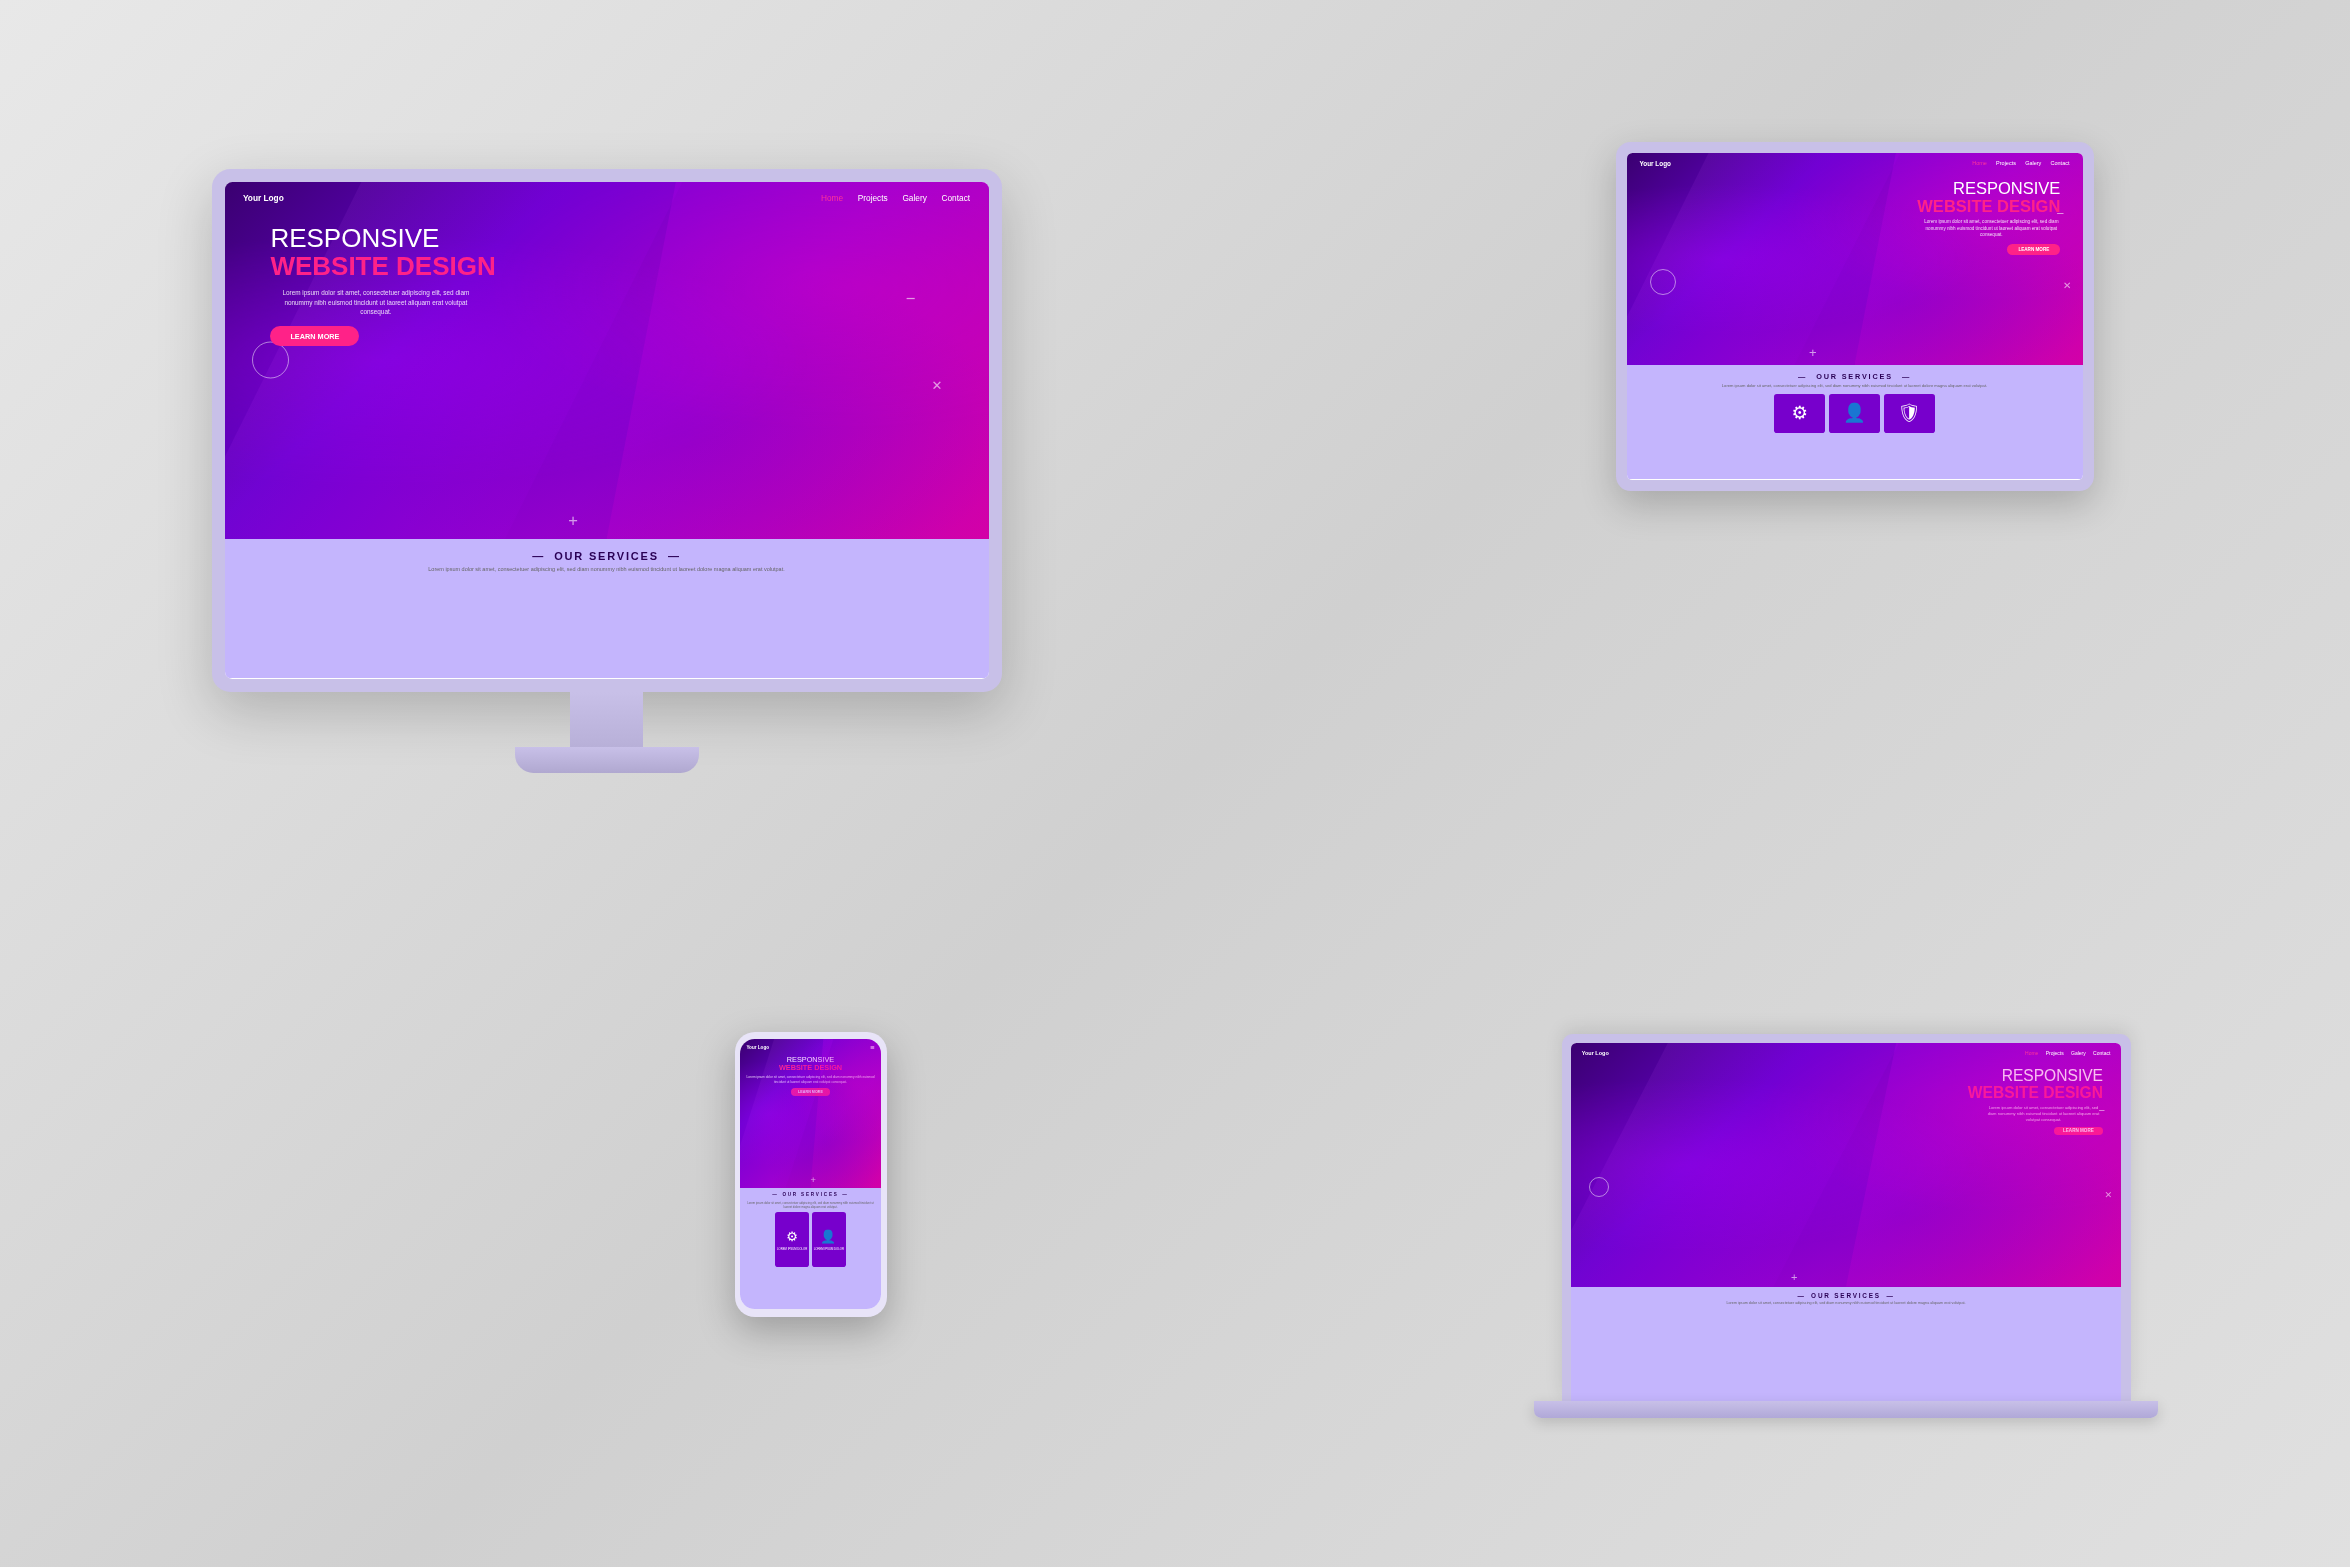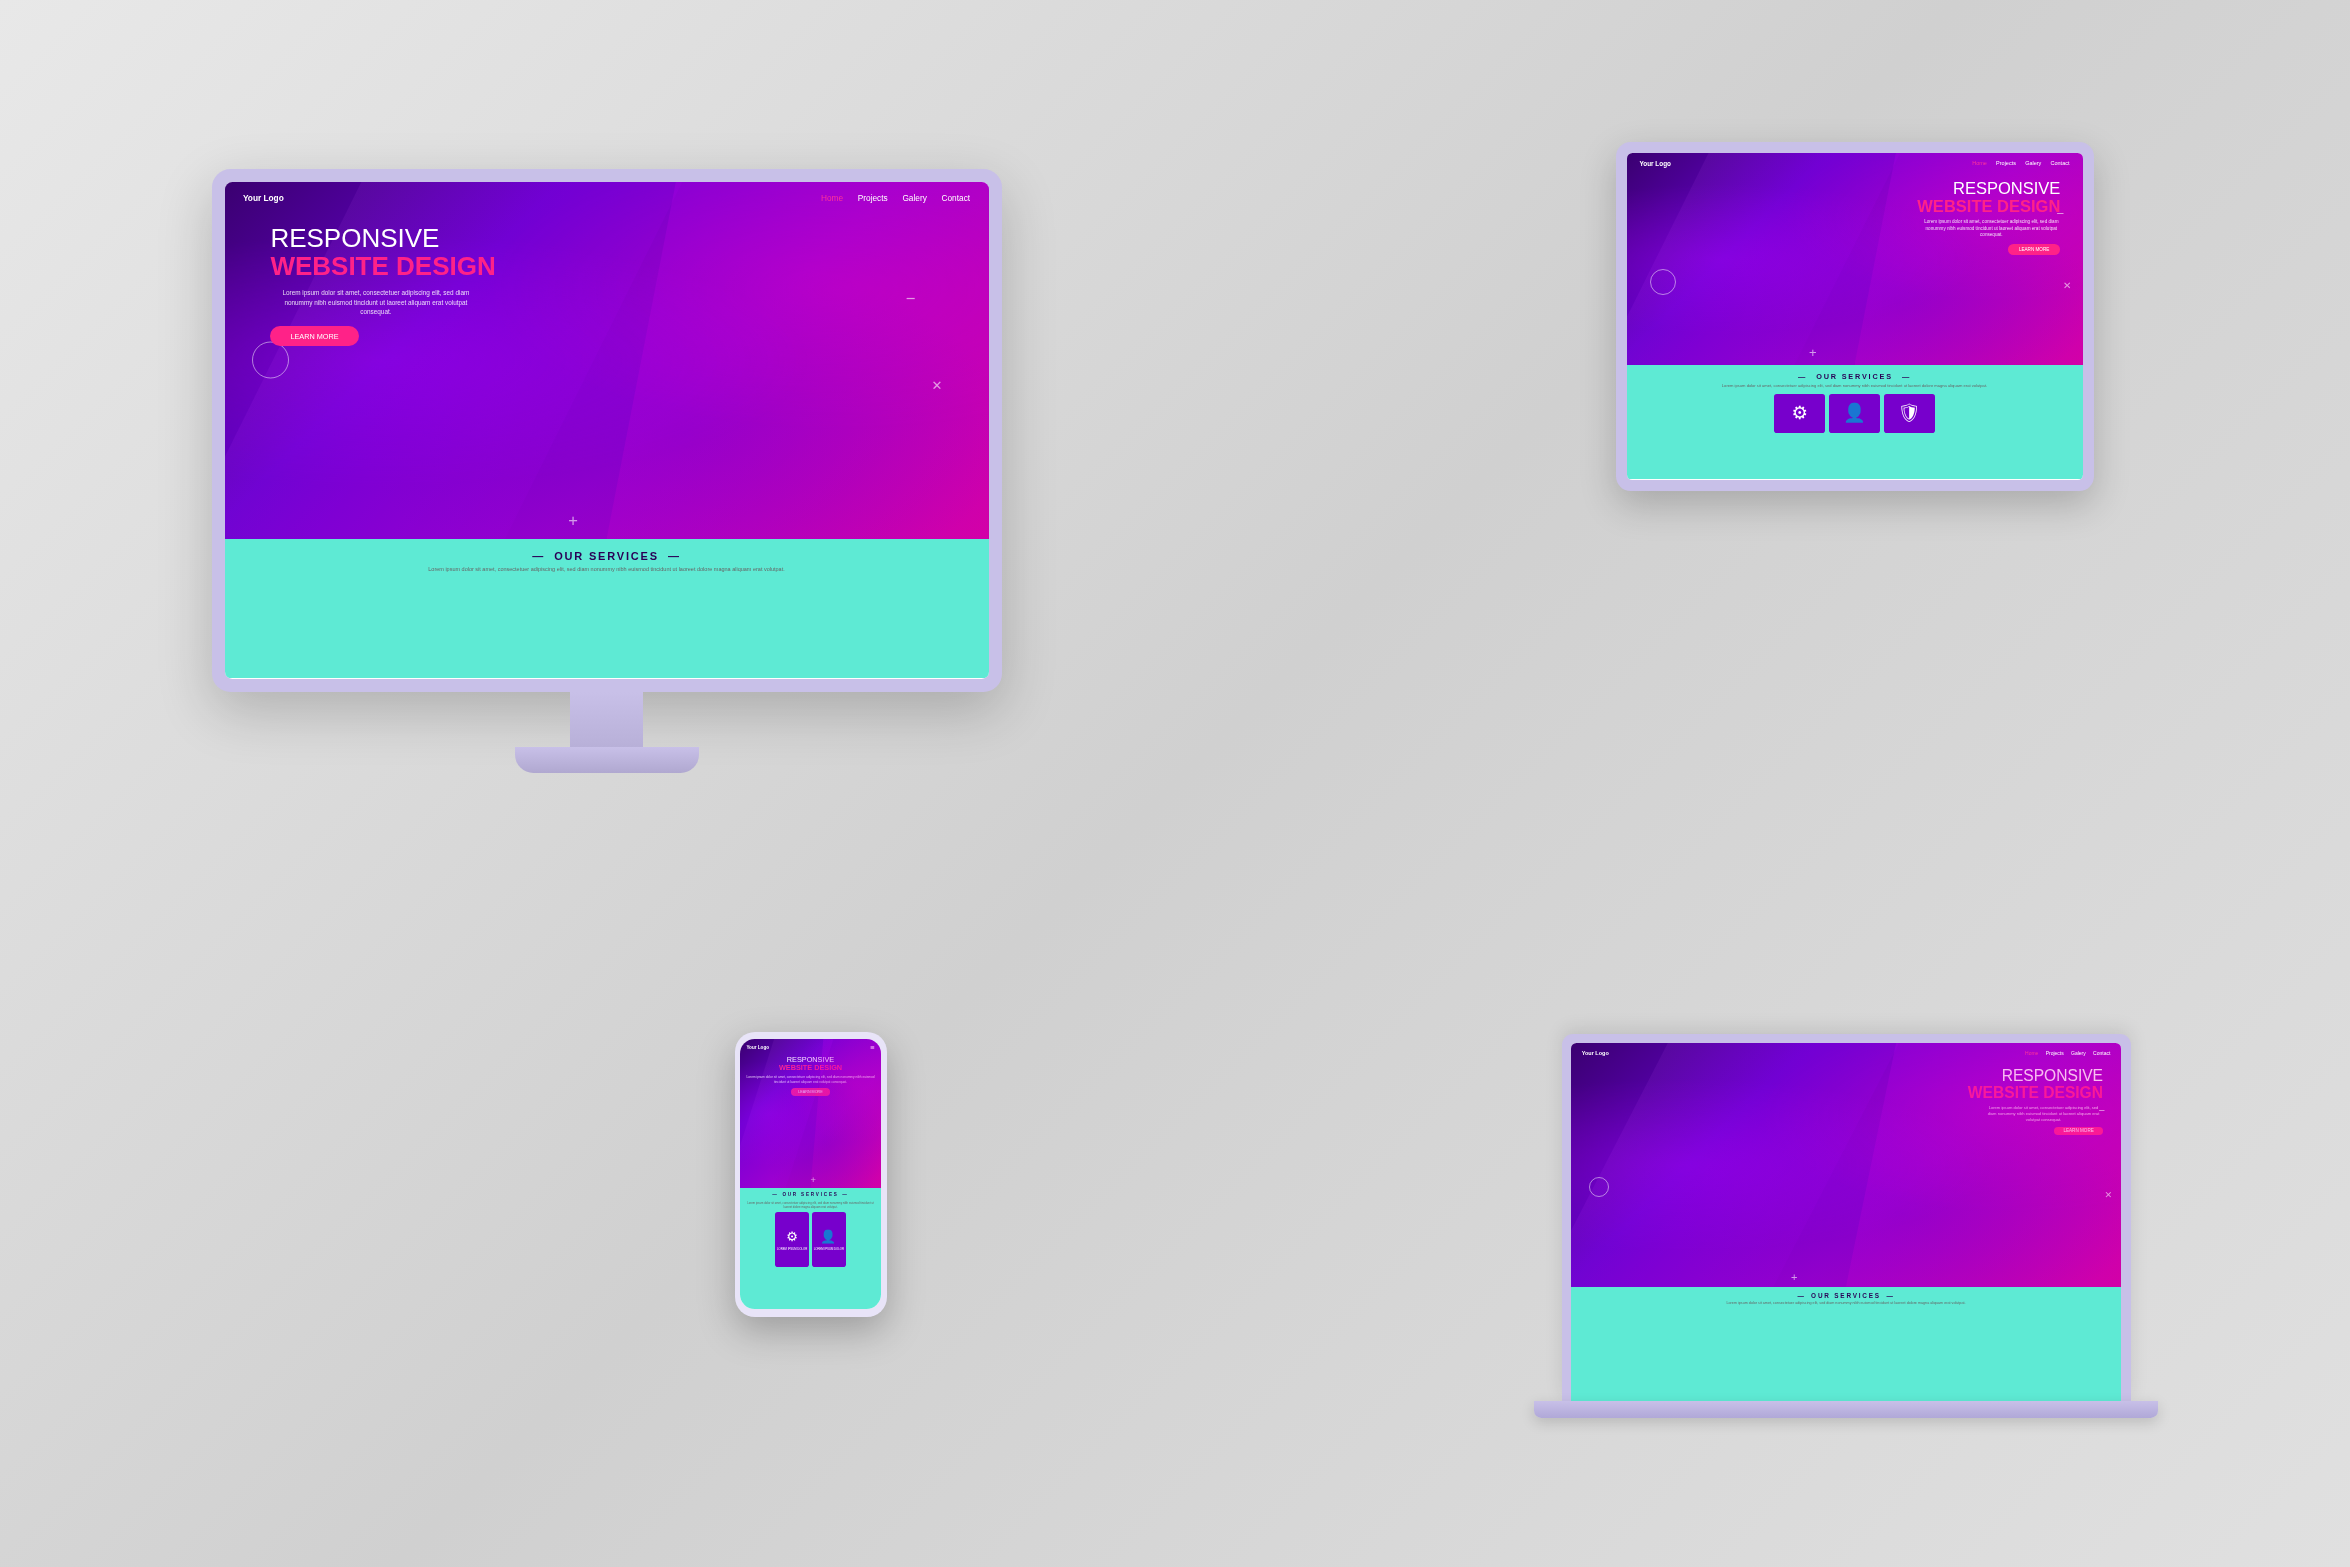--- a/index.html
+++ b/index.html
@@ -122,39 +122,39 @@
     .hero-desc {
       color: rgba(255,255,255,0.85);
       line-height: 1.5;
     }
 
     .learn-more-btn {
       background: #ff2288;
       color: white;
       border: none;
       border-radius: 46px;
-      font-weight: 400;
+      font-weight: 700;
       cursor: pointer;
       display: inline-block;
     }
 
     .circle-outline {
       position: absolute;
       border: 1.8px solid rgba(255,255,255,0.5);
       border-radius: 50%;
     }
 
     .minus-sign, .plus-sign, .x-sign {
       position: absolute;
       color: rgba(255,255,255,0.6);
       font-weight: 300;
     }
 
     .services-section {
-      background: #5eead4;
+      background: #c4b5fd;
       display: flex;
       flex-direction: column;
       align-items: center;
     }
 
     .services-title {
       color: #2a0055;
       font-weight: 700;
       display: flex;
       align-items: center;

